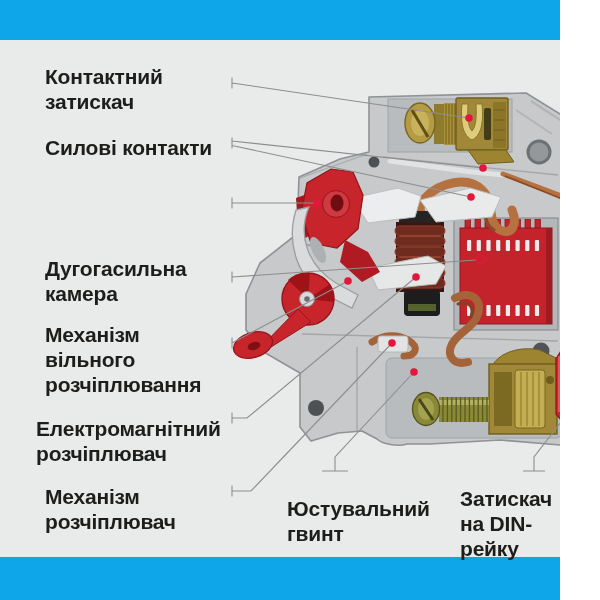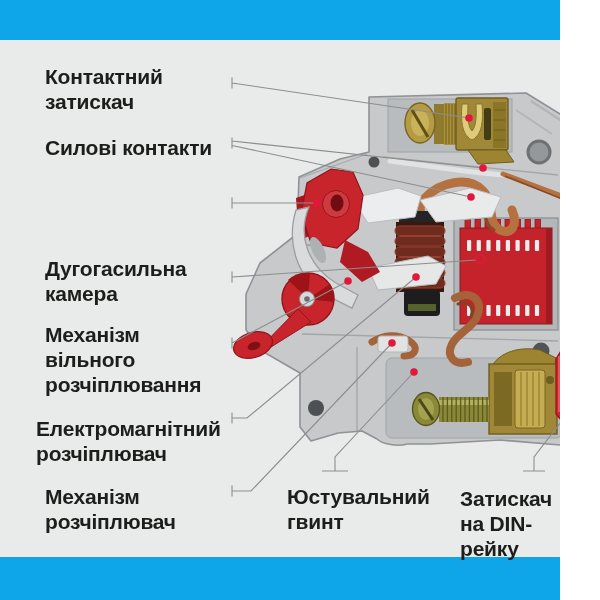--- a/index.html
+++ b/index.html
@@ -198,17 +198,17 @@
   <div class="lbl" style="left:45px;top:135px">Силові контакти</div>
   <div class="lbl" style="left:45px;top:256px">Дугогасильна
 камера</div>
   <div class="lbl" style="left:45px;top:322px">Механізм
 вільного
 розчіплювання</div>
   <div class="lbl" style="left:36px;top:416px">Електромагнітний
 розчіплювач</div>
   <div class="lbl" style="left:45px;top:484px">Механізм
 розчіплювач</div>
-  <div class="lbl" style="left:287px;top:484px">Юстувальний
+  <div class="lbl" style="left:287px;top:496px">Юстувальний
 гвинт</div>
   <div class="lbl" style="left:460px;top:486px">Затискач
 на DIN-рейку</div>
 </div>
 
 </body></html>

